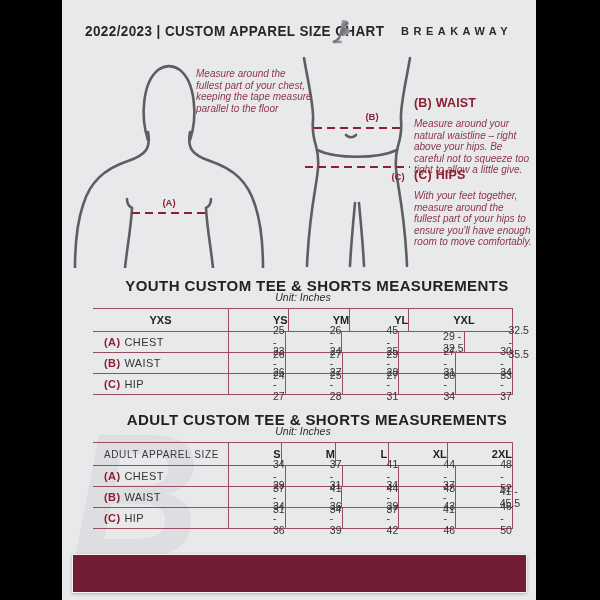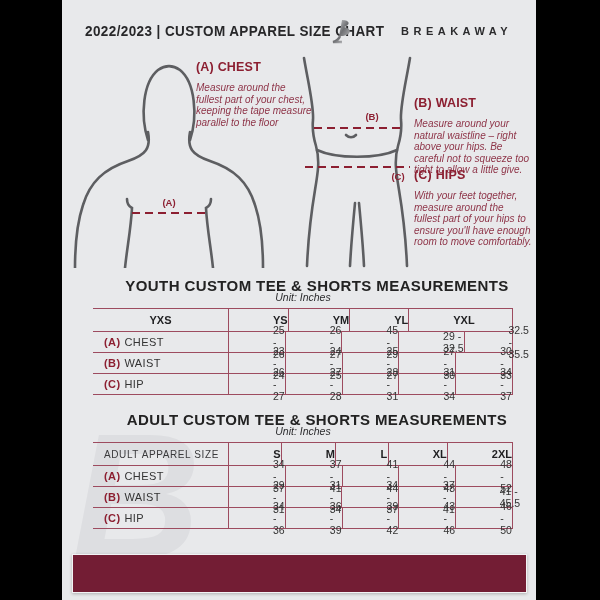--- a/index.html
+++ b/index.html
@@ -119,21 +119,20 @@
     <path d="M 66 79 C 69 82 73 82 76 79"></path>
     <path d="M 75 147 C 73 168 71 190 70 210"></path>
     <path d="M 79 147 C 81 168 83 190 84 210"></path>
     <line class="dash" x1="34" y1="72" x2="124" y2="72"></line>
     <text x="92" y="64" text-anchor="middle">(B)</text>
     <line class="dash" x1="25" y1="111" x2="130" y2="111"></line>
     <text x="118" y="124" text-anchor="middle">(C)</text>
   </svg>
 
   <div class="measure-col col-chest">
-    <h3>(A) CHEST</h3>
     <p>Measure around the fullest part of your chest, keeping the tape measure parallel to the floor</p>
   </div>
   <div class="measure-col col-waist">
     <h3>(B) WAIST</h3>
     <p>Measure around your natural waistline – right above your hips. Be careful not to squeeze too tight to allow a little give.</p>
   </div>
   <div class="measure-col col-hips">
     <h3>(C) HIPS</h3>
     <p>With your feet together, measure around the fullest part of your hips to ensure you'll have enough room to move comfortably.</p>
   </div>

